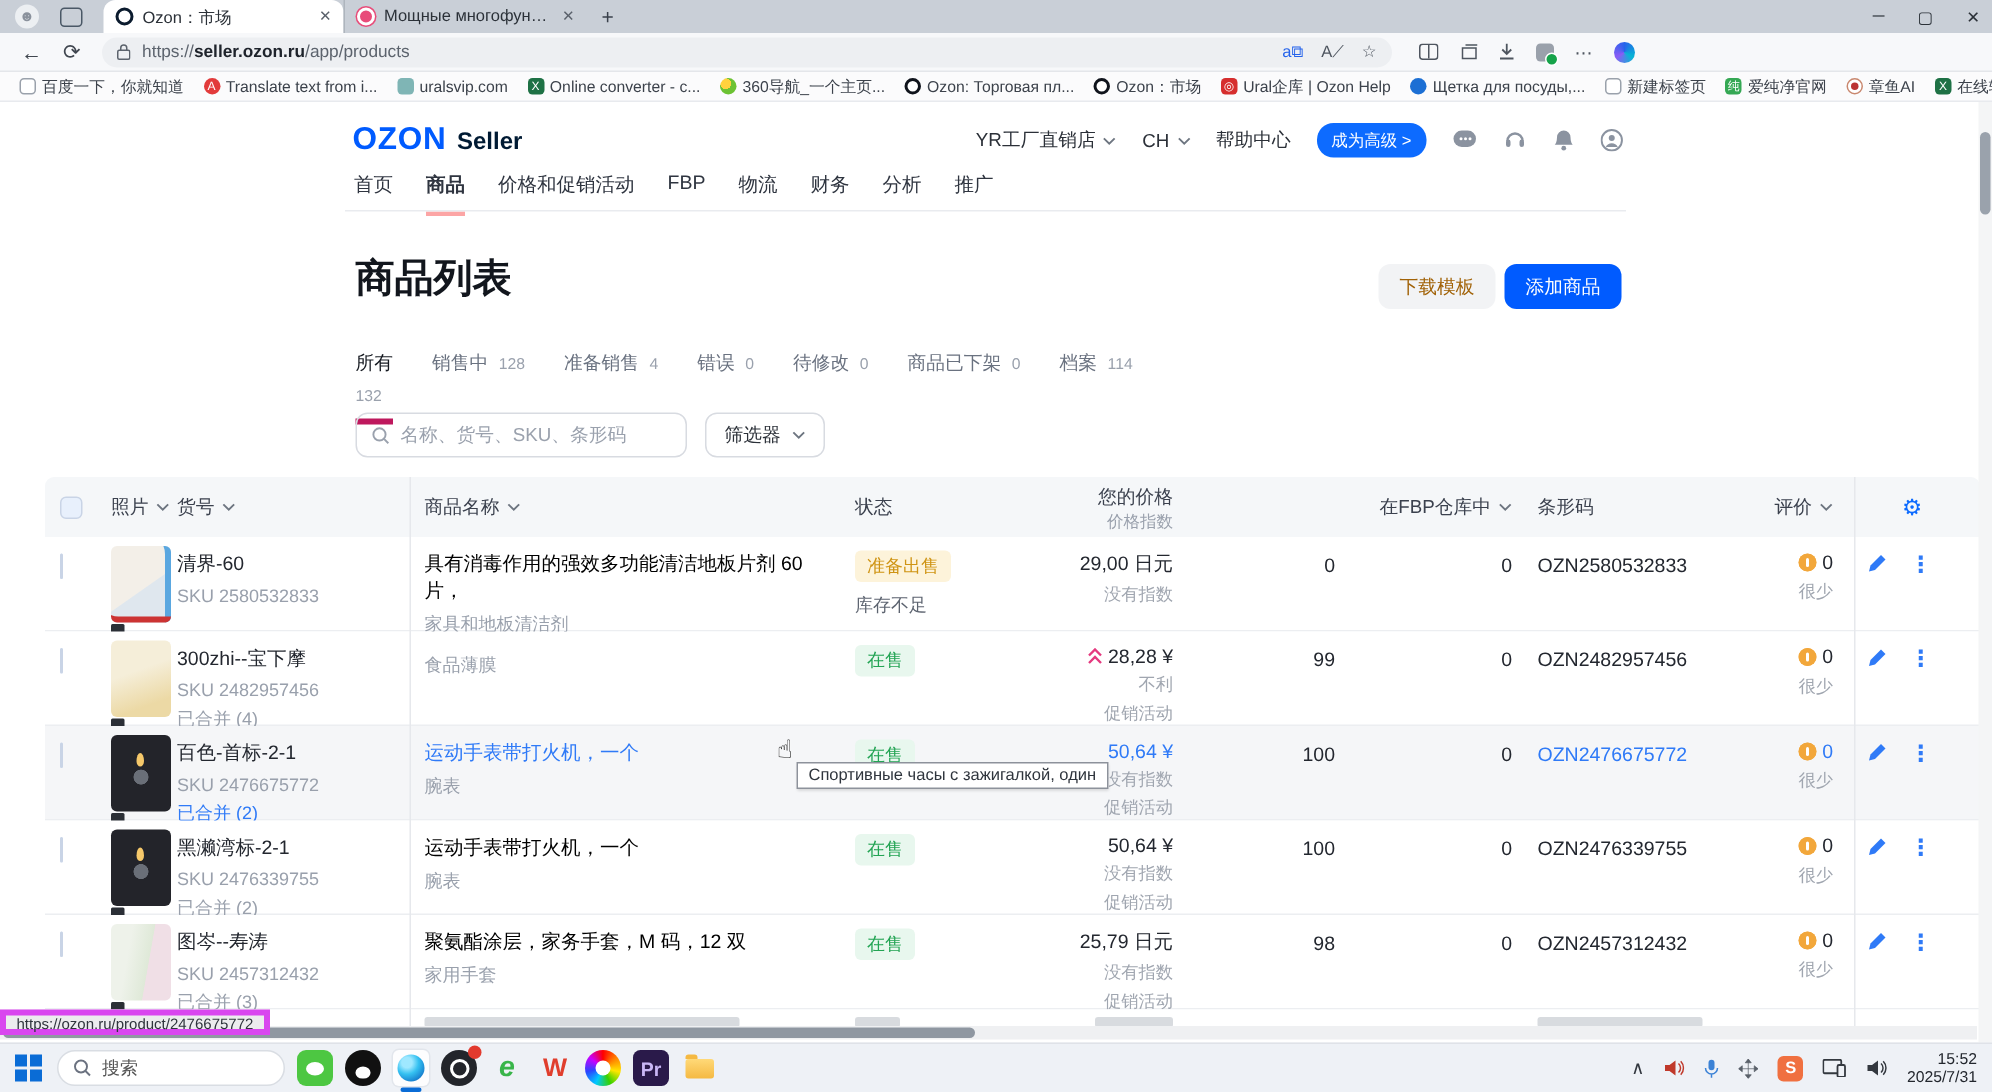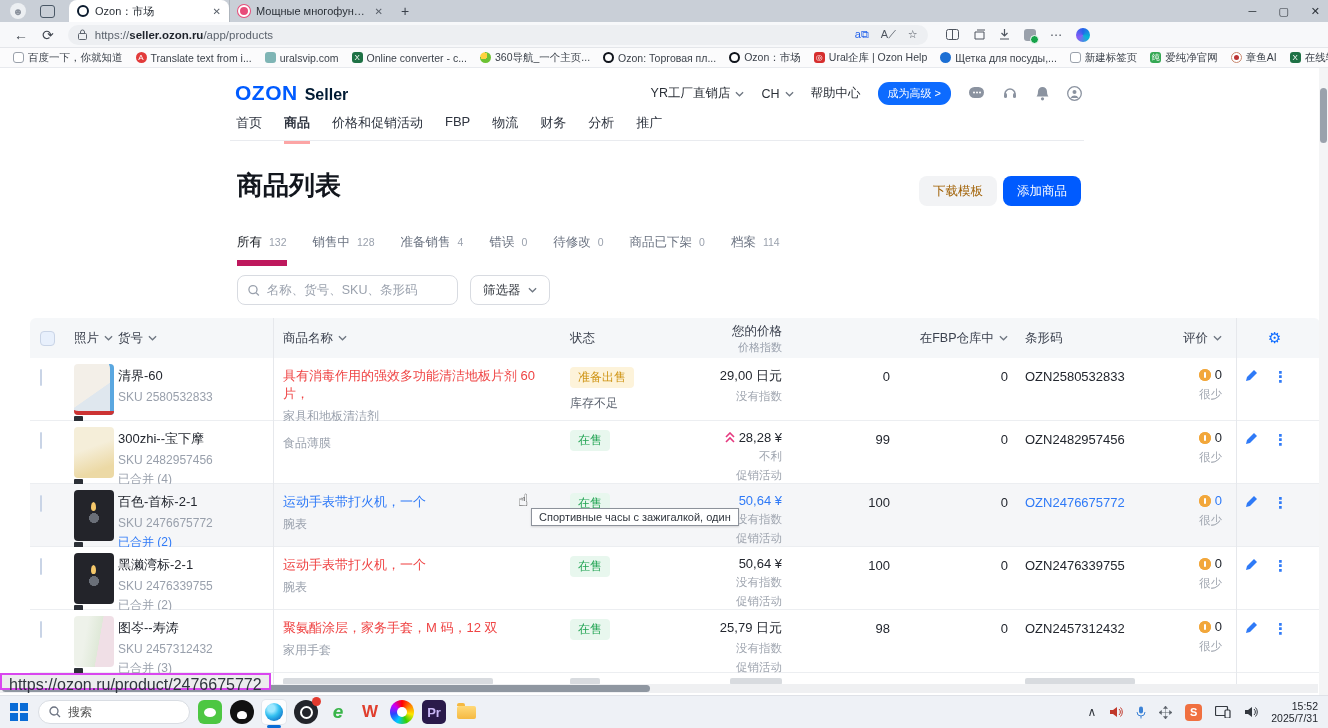--- a/index.html
+++ b/index.html
@@ -68,21 +68,21 @@
 
   .page-title { position:absolute; left:237px; top:100px; font-size:26px; font-weight:bold; color:#12161d; }
   .title-btns { position:absolute; right:247px; top:108px; display:flex; gap:6px; }
   .btn { height:30px; padding:0 14px; border-radius:8px; font-size:12.5px; display:flex; align-items:center; border:none; }
   .btn-light { background:#f2f3f5; color:#a16207; }
   .btn-primary { background:#005bff; color:#fff; }
 
   .ftabs { position:absolute; left:237px; top:166px; display:flex; gap:26px; font-size:12.5px; color:#6a7280; }
   .ftab { display:flex; gap:7px; align-items:baseline; padding-bottom:9px; }
   .ftab .cnt { font-size:10.5px; color:#9aa1ad; }
-  .ftab.active { color:#14181f; border-bottom:6px solid #be185d; }
+  .ftab.active { color:#14181f; border-bottom:4px solid #be185d;flex-direction:column; }
 
   .searchbox { position:absolute; left:237px; top:207px; width:221px; height:30px; border:1px solid #d8dbe1; border-radius:8px; display:flex; align-items:center; padding:0 10px; gap:7px; }
   .searchbox input { border:none; outline:none; font-size:12.5px; color:#333; width:100%; background:transparent; }
   .searchbox input::placeholder { color:#9aa1ad; }
   .filterbtn { position:absolute; left:470px; top:207px; height:30px; padding:0 12px; border:1px solid #d8dbe1; border-radius:8px; display:flex; align-items:center; gap:7px; font-size:12.5px; color:#2b3038; background:#fff; }
 
   
   .table { position:absolute; left:30px; top:250px; width:1290px; height:367px; }
   .thead { position:absolute; left:0; top:0; width:100%; height:40px; background:#f5f7f9; border-radius:6px 6px 0 0; }
   .th { position:absolute; top:0; height:40px; display:flex; align-items:center; gap:5px; font-size:12.5px; color:#3b414e; }
@@ -97,21 +97,21 @@
   .photo { width:40px; height:51px; border-radius:4px; position:relative; }
   .photo .pbadge { position:absolute; left:0; bottom:-8px; width:9px; height:7px; background:#2b2f36; border-radius:1px; }
   .ph1 { background:linear-gradient(145deg,#f3efe8 55%,#dfe7ee 56%); box-shadow:inset 3px -14px 0 -10px #c33, inset -20px 8px 0 -16px #5aa7e0; }
   .ph2 { background:linear-gradient(160deg,#f5eed9 40%,#ecd9a5 80%); }
   .ph3 { background:radial-gradient(circle at 50% 55%, #6a6f78 0 14%, #23242a 15%); }
   .ph5 { background:linear-gradient(100deg,#eef2ea 30%,#dfe9d8 60%,#f0dfe6 61%); }
   .flame { position:absolute; left:17px; top:12px; width:5px; height:9px; border-radius:50% 50% 50% 50%/60% 60% 40% 40%; background:#f5c86a; }
   .sku { font-size:12px; color:#99a0ac; margin-top:5px; }
   .merged { font-size:12px; color:#99a0ac; margin-top:4px; }
   .merged.link { color:#2f7af7; }
-  .pname { color:#ef4444; }
+  .pname { color:#000000; }
   .pname.link { color:#2f7af7; }
   .pcat { font-size:12px; color:#99a0ac; margin-top:5px; }
   .badge { display:inline-block; font-size:12px; padding:2px 8px; border-radius:4px; }
   .badge.ok { color:#23a454; background:#e8f7ee; }
   .badge.warn { color:#cf9414; background:#fdf3da; }
   .stsub { font-size:12px; color:#5d6470; margin-top:7px; }
   .price-main { font-size:13px; color:#23272f; display:flex; justify-content:flex-end; align-items:center; gap:4px; }
   .price-main.link { color:#2f7af7; }
   .psub { font-size:11.5px; color:#a0a6b0; margin-top:4px; }
   .bcode.link { color:#2f7af7; }
@@ -131,21 +131,21 @@
   .c-edit { left:1214px; } .c-dots { left:1243px; }
 
   .partial-row { position:absolute; left:0; top:355px; width:100%; height:12px; background:#fff; overflow:hidden; }
   .pr-smudge { position:absolute; top:5px; height:7px; background:#c8ccd2; border-radius:2px; opacity:.7; }
 
   .hscroll { position:absolute; left:0; top:616px; width:1318px; height:9px; background:#eff0f2; }
   .hthumb { position:absolute; left:2px; top:1px; width:648px; height:7px; background:#8f97a1; border-radius:4px; }
   .vscroll { position:absolute; right:0; top:0; width:9px; height:627px; background:#f4f5f6; }
   .vthumb { position:absolute; right:1px; top:20px; width:7px; height:55px; background:#9aa2ac; border-radius:4px; }
 
-  .statuspill { position:absolute; left:0; top:605px; height:17px; background:#ececee; border:2px solid #d946ef; font-size:16px; color:#2f353d; padding:1px 7px; white-space:nowrap; z-index:5; }
+  .statuspill { position:absolute; left:0; top:605px; height:17px; background:#ececee; border:4px solid #d946ef; font-size:10px; color:#2f353d; padding:1px 7px; white-space:nowrap; z-index:5; }
   .tooltip { position:absolute; left:531px; top:440px; background:#fff; border:1px solid #8d929b; font-size:11px; color:#2f353d; padding:2px 7px; white-space:nowrap; z-index:5; box-shadow:0 1px 2px rgba(0,0,0,.15); }
   .cursor { position:absolute; left:518px; top:422px; font-size:17px; z-index:6; color:#111; text-shadow:0 0 2px #fff; }
 
   
   .taskbar { position:absolute; left:0; top:695px; width:100%; height:33px; background:#eef1f6; border-top:1px solid #dfe2e8; display:flex; align-items:center; }
   .startbtn { margin-left:10px; width:18px; height:18px; display:grid; grid-template-columns:8px 8px; grid-template-rows:8px 8px; gap:2px; }
   .startbtn span { background:#0a6cd6; }
   .tsearch { margin-left:10px; width:152px; height:24px; background:#fff; border:1px solid #d9dde3; border-radius:12px; display:flex; align-items:center; gap:7px; padding:0 10px; font-size:12px; color:#555; }
   .ticon { width:24px; height:24px; margin-left:8px; border-radius:4px; display:flex; align-items:center; justify-content:center; font-size:13px; font-weight:bold; position:relative; }
   .ti-wechat { background:#4dc742; border-radius:6px; }

